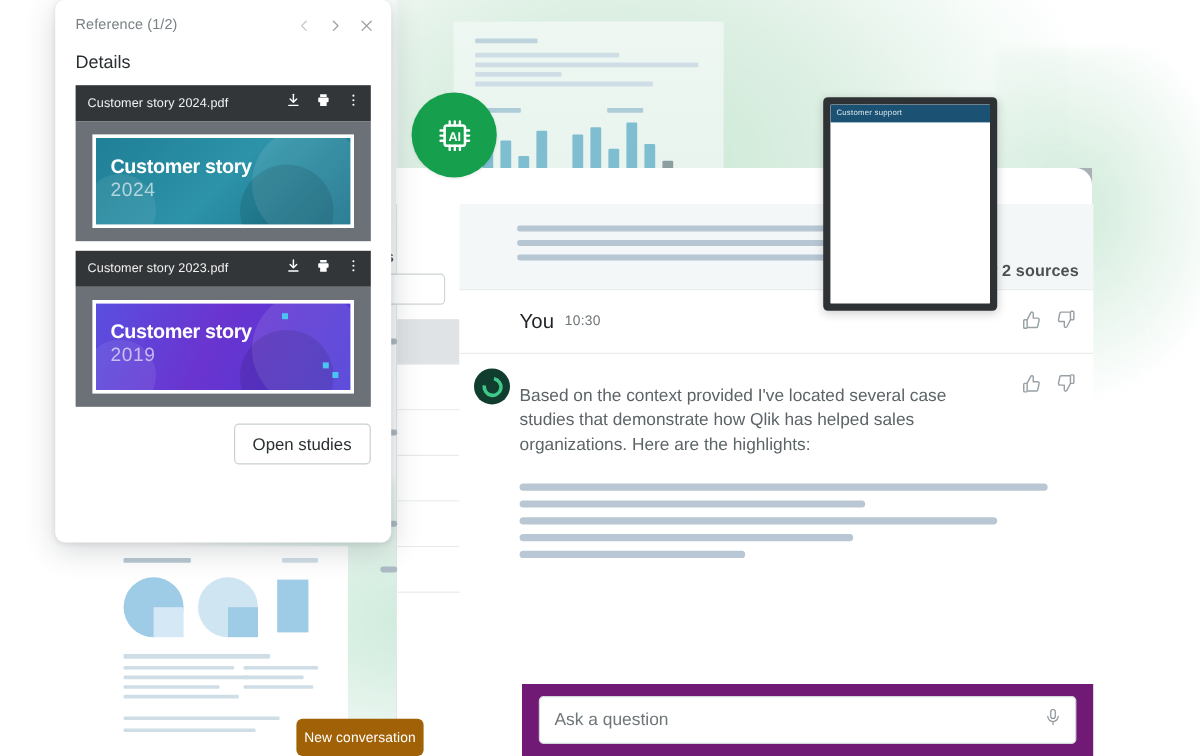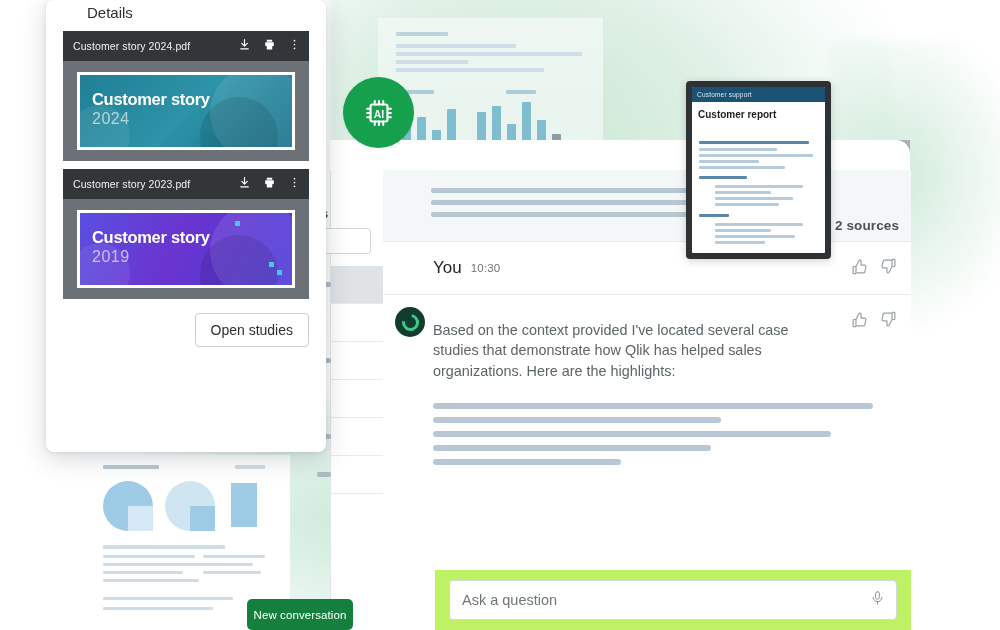--- a/index.html
+++ b/index.html
@@ -116,21 +116,21 @@
     width: 17px; height: 17px; border-radius: 50%;
     border: 3px solid #3ec98a; border-top-color: transparent;
     transform: rotate(-35deg);
   }
 
   .skeleton-wrap { padding: 6px 20px 10px 50px; background:#ffffff; }
   .sk { height: 6px; border-radius: 3px; background: #b9c7d4; margin-bottom: 8px; }
 
   .composer-area {
     position: absolute; left: 52px; right: 0; bottom: 0; height: 60px;
-    background: #bef264; padding: 0 14px;
+    background: #701a75; padding: 0 14px;
     display: flex; align-items: center;
   }
   .composer {
     position: relative; width: 100%; height: 40px;
     border: 1px solid #d3d8da; border-radius: 4px; background: #fff;
     display: flex; align-items: center; padding: 0 12px;
   }
   .composer-placeholder { font-size: 14.5px; color: #6f7679; }
   .mic-icon { position: absolute; right: 11px; top: 50%; transform: translateY(-50%); color: #8a9296; }
 
@@ -165,21 +165,21 @@
   }
   .pie { position: absolute; border-radius: 50%; background: #9ecbe6; }
   .pie .wedge {
     position: absolute; right: 0; bottom: 0; width: 50%; height: 50%;
     background: #d4e9f5;
   }
 
   
   .new-conv-btn {
     position: absolute; left: 247px; top: 599px; width: 106px; height: 31px;
-    background: #15803d; color: #ffffff; border-radius: 5px;
+    background: #a16207; color: #ffffff; border-radius: 5px;
     display: flex; align-items: center; justify-content: center;
     font-size: 11.5px; letter-spacing: .1px;
   }
 
   
   .ref-popup {
     position: absolute; left: 46px; top: 0px; width: 280px; height: 452px;
     background: #ffffff; border-radius: 8px;
     box-shadow: 0 6px 26px rgba(40,50,60,.20), 0 1px 4px rgba(40,50,60,.10);
     overflow: hidden;
@@ -187,21 +187,21 @@
   .ref-head {
     position: relative; height: 40px; display: flex; align-items: center;
     padding: 0 10px 0 17px;
   }
   .ref-head-title { font-size: 12px; color: #7a8184; letter-spacing: .1px; }
   .ref-nav { position: absolute; right: 10px; top: 10px; display: flex; gap: 4px; }
   .ref-nav button {
     width: 22px; height: 22px; background: none; border: none; cursor: pointer;
     display: flex; align-items: center; justify-content: center; padding: 0;
   }
-  .ref-details { font-size: 15px; color: #2a2f32; padding: 4px 0 10px 17px; margin-left: 24px; }
+  .ref-details { font-size: 15px; color: #2a2f32; padding: 4px 0 10px 17px; }
 
   .pdf-card { position: relative; margin: 0 17px 8px 17px; }
   .pdf-bar {
     height: 30px; background: #323639; display: flex; align-items: center;
     padding: 0 8px 0 10px; gap: 0;
   }
   .pdf-name { font-size: 10.5px; color: #f1f1f1; flex: 1; letter-spacing: .1px; }
   .pdf-actions { display: flex; align-items: center; gap: 12px; color: #fff; }
   .pdf-body {
     background: #6b7176; padding: 11px 14px; height: 100px; overflow: hidden;
@@ -392,58 +392,60 @@
           </span>
         </div>
       </div>
 
     </div>
   </div>
 
   <div class="report-card">
     <div class="report-inner">
       <div class="report-topbar">Customer support</div>
-      <div style="position:relative;height:148px;">
-        <div class="report-title">Customer report</div>
-        <div class="rl dark" style="left:7px; top:32px;  width:110px; height:3px;"></div>
-        <div class="rl light" style="left:7px; top:39px;  width:78px;"></div>
-        <div class="rl light" style="left:7px; top:45px;  width:114px;"></div>
-        <div class="rl light" style="left:7px; top:51px;  width:60px;"></div>
-        <div class="rl light" style="left:7px; top:57px;  width:86px;"></div>
-        <div class="rl dark" style="left:7px; top:67px;  width:48px;"></div>
-        <div class="rl light" style="left:23px; top:76px; width:88px;"></div>
-        <div class="rl light" style="left:23px; top:82px; width:56px;"></div>
-        <div class="rl light" style="left:23px; top:88px; width:78px;"></div>
-        <div class="rl light" style="left:23px; top:94px; width:64px;"></div>
-        <div class="rl dark" style="left:7px; top:105px; width:30px;"></div>
-        <div class="rl light" style="left:23px; top:114px; width:88px;"></div>
-        <div class="rl light" style="left:23px; top:120px; width:56px;"></div>
-        <div class="rl light" style="left:23px; top:126px; width:80px;"></div>
-        <div class="rl light" style="left:23px; top:132px; width:50px;"></div>
-      </div>
     </div>
   </div>
 
   <div class="ai-badge">
     <svg width="34" height="34" viewBox="0 0 24 24">
       <rect x="6" y="6" width="12" height="12" rx="1.4" fill="none" stroke="#ffffff" stroke-width="1.5"></rect>
       <g stroke="#ffffff" stroke-width="1.4" stroke-linecap="round">
         <path d="M9 6V3.6M12 6V3.6M15 6V3.6"></path>
         <path d="M9 20.4V18M12 20.4V18M15 20.4V18"></path>
         <path d="M6 9H3.6M6 12H3.6M6 15H3.6"></path>
         <path d="M20.4 9H18M20.4 12H18M20.4 15H18"></path>
       </g>
       <text x="12" y="15.4" font-family="Liberation Sans, sans-serif" font-size="7.4" font-weight="bold" fill="#ffffff" text-anchor="middle">AI</text>
     </svg>
   </div>
 
   <div class="new-conv-btn">New conversation</div>
 
   <div class="ref-popup">
 
+    <div class="ref-head">
+      <span class="ref-head-title">Reference (1/2)</span>
+      <div class="ref-nav">
+        <button>
+          <svg width="13" height="13" viewBox="0 0 24 24" fill="none" stroke="#c3c9cc" stroke-width="2" stroke-linecap="round" stroke-linejoin="round">
+              <polyline points="15 5 8 12 15 19"></polyline>
+            </svg>
+        </button>
+        <button>
+          <svg width="13" height="13" viewBox="0 0 24 24" fill="none" stroke="#9aa1a5" stroke-width="2" stroke-linecap="round" stroke-linejoin="round">
+              <polyline points="9 5 16 12 9 19"></polyline>
+            </svg>
+        </button>
+        <button>
+          <svg width="13" height="13" viewBox="0 0 24 24" fill="none" stroke="#9aa1a5" stroke-width="2" stroke-linecap="round">
+              <path d="M5 5l14 14M19 5L5 19"></path>
+            </svg>
+        </button>
+      </div>
+    </div>
 
     <div class="ref-details">Details</div>
 
     <div class="pdf-card">
       <div class="pdf-bar">
         <span class="pdf-name">Customer story 2024.pdf</span>
         <span class="pdf-actions">
           <span>
             <svg width="13" height="13" viewBox="0 0 24 24" fill="none" stroke="#fff" stroke-width="2.2" stroke-linecap="round" stroke-linejoin="round">
                 <path d="M12 3v11"></path>

